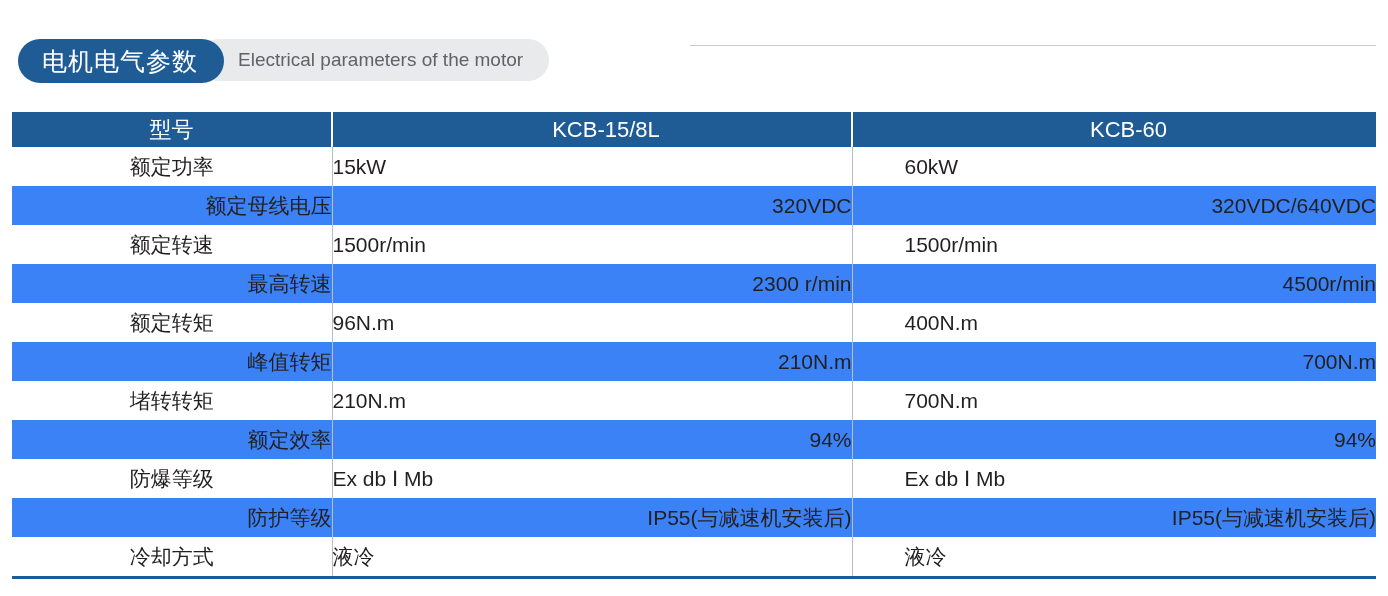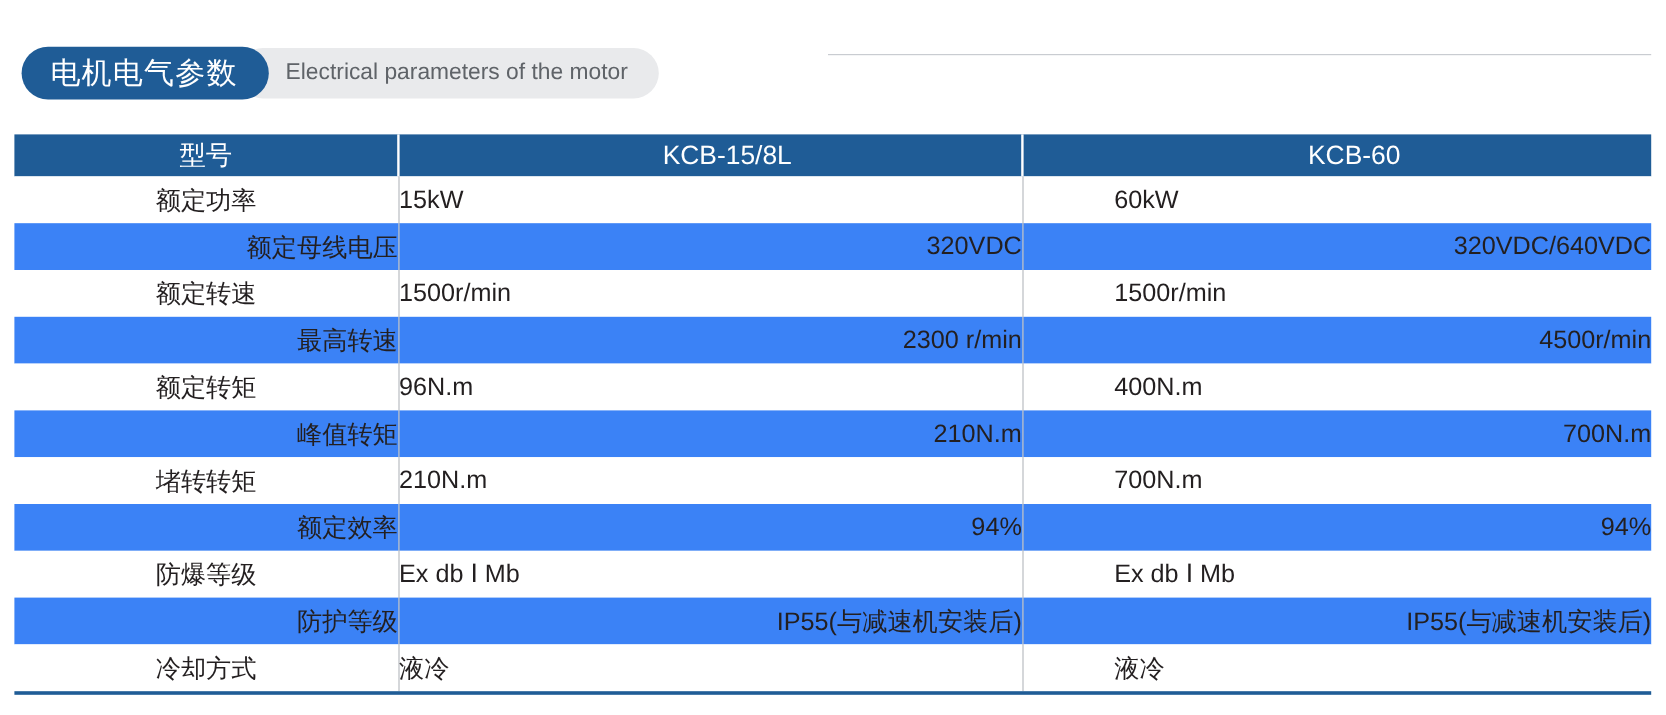--- a/index.html
+++ b/index.html
@@ -25,21 +25,21 @@
   .header {
     position: relative;
     height: 78px;
     display: flex;
     align-items: center;
     padding-left: 18px;
   }
   .header-pills {
     position: relative;
     display: flex;
-    align-items: center;
+    align-items: flex-start;
     z-index: 2;
     margin-top: 44px;
   }
   .pill-cn {
     background: #1f5c96;
     color: #ffffff;
     font-size: 25px;
     letter-spacing: 1px;
     height: 44px;
     line-height: 44px;
@@ -118,21 +118,21 @@
   td.label {
     text-align: center;
     border-right: 1px solid #b9bdc2;
   }
   td.val {
     padding-left: 124px;
     border-right: 1px solid #b9bdc2;
     margin-top: 47px;
   }
   td.val.last {
-    padding-left: 76px;
+    padding-left: 52px;
     border-right: none;
   }
   tr.alt td {
     background: #3b82f6;
     text-align: right;
   }
   tr.plain td {
     background: #ffffff;
   }
   .bottom-rule {

